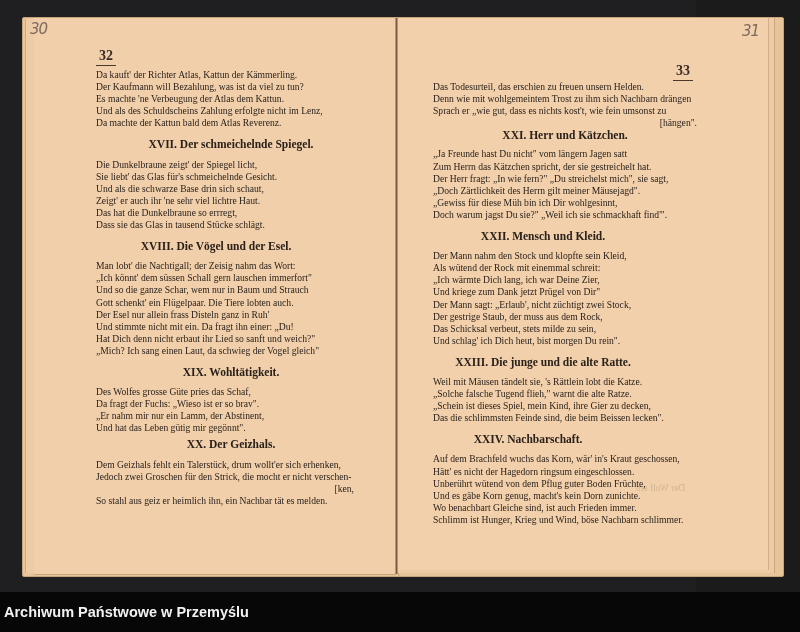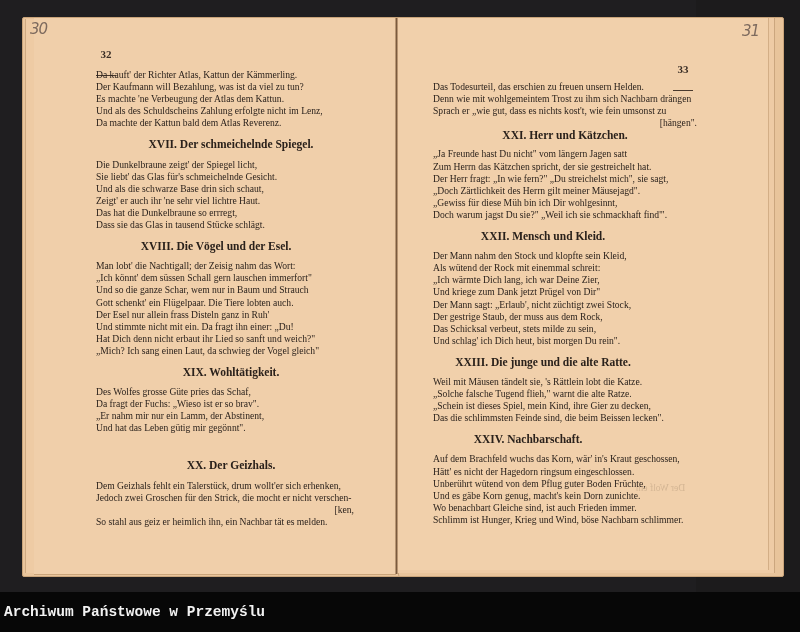--- a/index.html
+++ b/index.html
@@ -42,22 +42,22 @@
     }
     .gutter {
       position: absolute; left: 395px; top: 18px; width: 3px; height: 556px;
       background: linear-gradient(to right, #d8b38b, #7a5a3e, #d8b38b);
     }
     .pencil {
       position: absolute; font-family: "DejaVu Sans", sans-serif;
       color: #7d6a5e; font-size: 15px; font-style: italic; letter-spacing: -1px;
     }
     .pagenum {
-      position: absolute; font-size: 11px; font-weight: bold; color: #3a2e26;
-      width: 20px; text-align: center; border-bottom: 1px solid #4a3a2e; padding-bottom: 15px;
+      position: absolute; font-size: 14px; font-weight: bold; color: #3a2e26;
+      width: 20px; text-align: center; border-bottom: 1px solid #4a3a2e; padding-bottom: 1px;
     }
     .text {
       position: absolute; color: #2c231d;
       font-size: 9.6px; line-height: 12.1px;
     }
     .text .line { white-space: nowrap; }
     .text .line.right { text-align: right; }
     .heading {
       font-family: "Liberation Serif", serif;
       font-weight: bold; font-size: 11.5px; text-align: center;
@@ -67,21 +67,21 @@
     .bleed {
       position: absolute; color: rgba(80,60,45,0.18); font-size: 9.5px;
       transform: scaleX(-1); white-space: nowrap;
     }
     .footer {
       position: absolute; left: 0; top: 592px; width: 800px; height: 40px;
       background: #070707;
     }
     .footer-label {
       position: absolute; left: 4px; top: 12px;
-      font-family: Liberation Mono, monospace;
+      font-family: Liberation Sans, sans-serif;
       font-weight: bold; font-size: 14.5px; color: #f2f2f2; white-space: nowrap;
     }
   </style>
 </head>
 <body>
 
 <div class="scan">
   <div class="edge-left"></div>
   <div class="edge-left2"></div>
   <div class="page-left"></div>
@@ -127,21 +127,21 @@
     </div>
 
     <div class="heading" style="margin-top:9px; margin-bottom:8px; width:270px;">XIX. Wohltätigkeit.</div>
     <div class="block">
       <div class="line">Des Wolfes grosse Güte pries das Schaf,</div>
       <div class="line">Da fragt der Fuchs: „Wieso ist er so brav".</div>
       <div class="line">„Er nahm mir nur ein Lamm, der Abstinent,</div>
       <div class="line">Und hat das Leben gütig mir gegönnt".</div>
     </div>
 
-    <div class="heading" style="margin-top:25px; margin-bottom:8px; width:270px;">XX. Der Geizhals.</div>
+    <div class="heading" style="margin-top:4px; margin-bottom:8px; width:270px;">XX. Der Geizhals.</div>
     <div class="block">
       <div class="line">Dem Geizhals fehlt ein Talerstück, drum wollt'er sich erhenken,</div>
       <div class="line">Jedoch zwei Groschen für den Strick, die mocht er nicht verschen-</div>
       <div class="line right" style="width:258px;">[ken,</div>
       <div class="line">So stahl aus geiz er heimlich ihn, ein Nachbar tät es melden.</div>
     </div>
   </div>
 
   <div class="pencil" style="left:742px; top:22px;text-align:center;">31</div>
   <div class="pagenum" style="left:673px; top:63px;">33</div>

